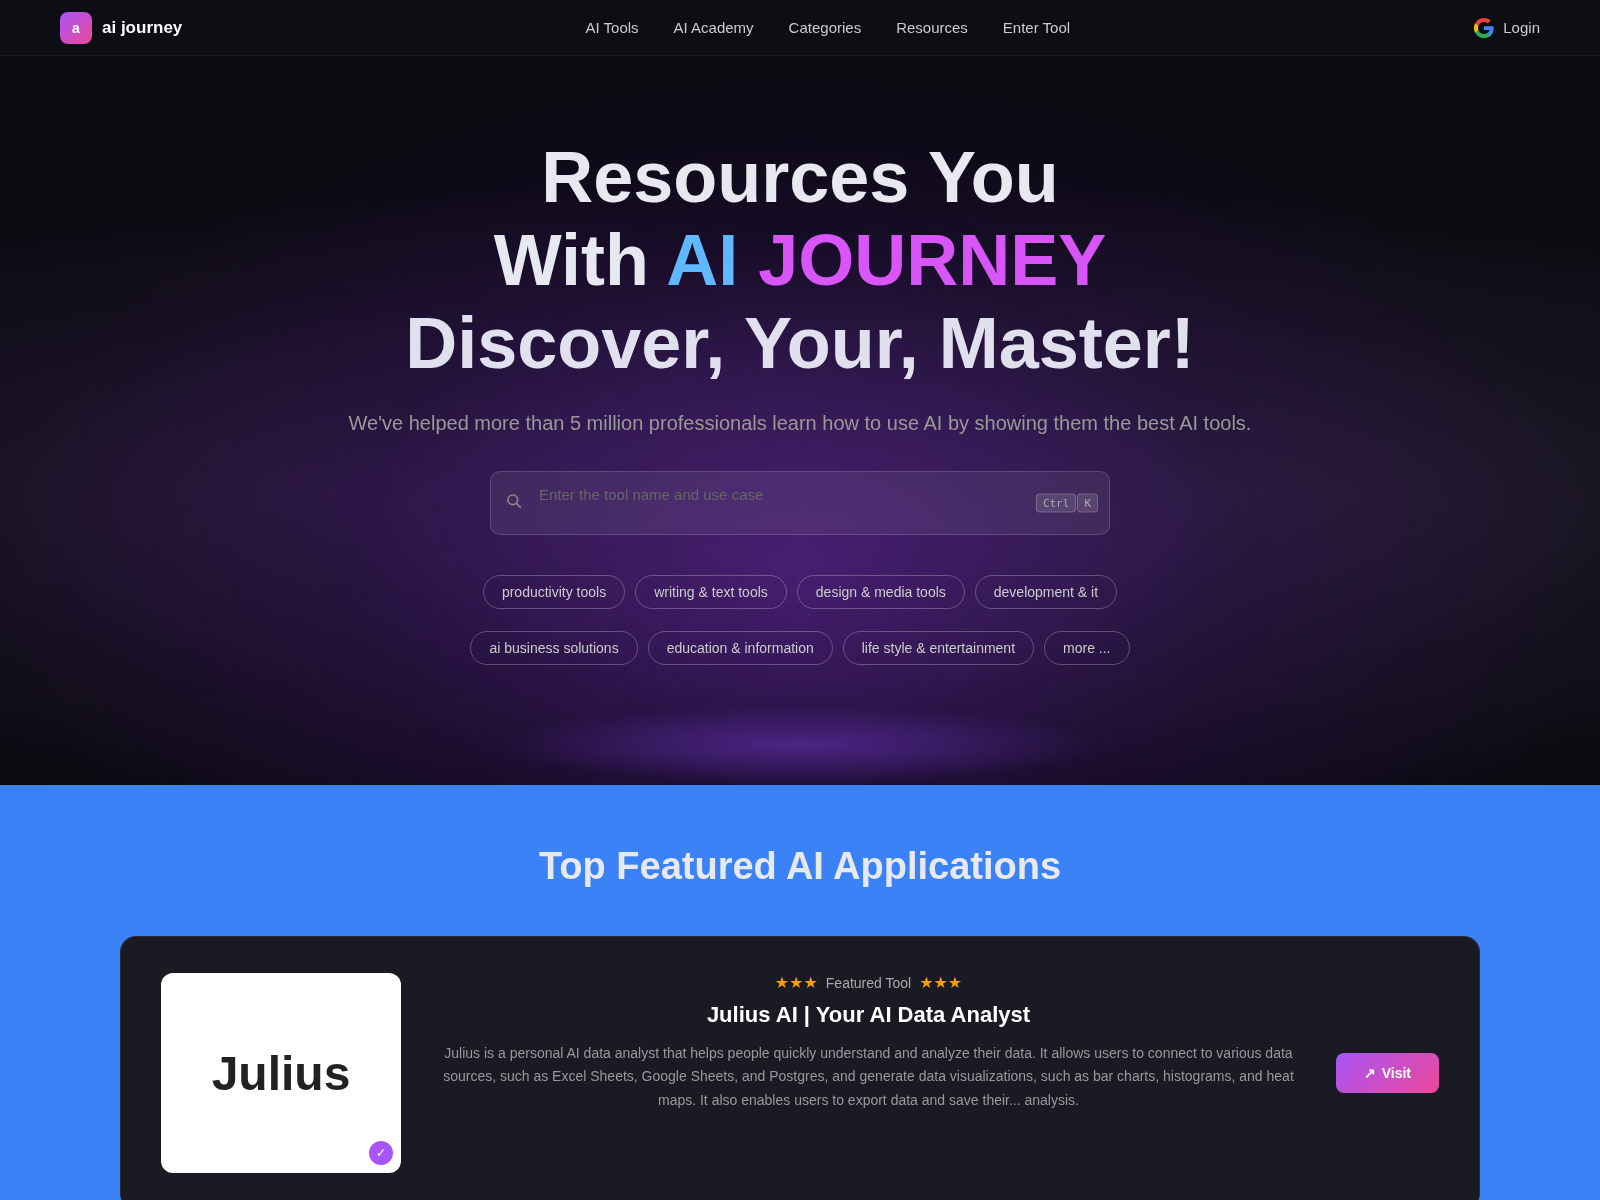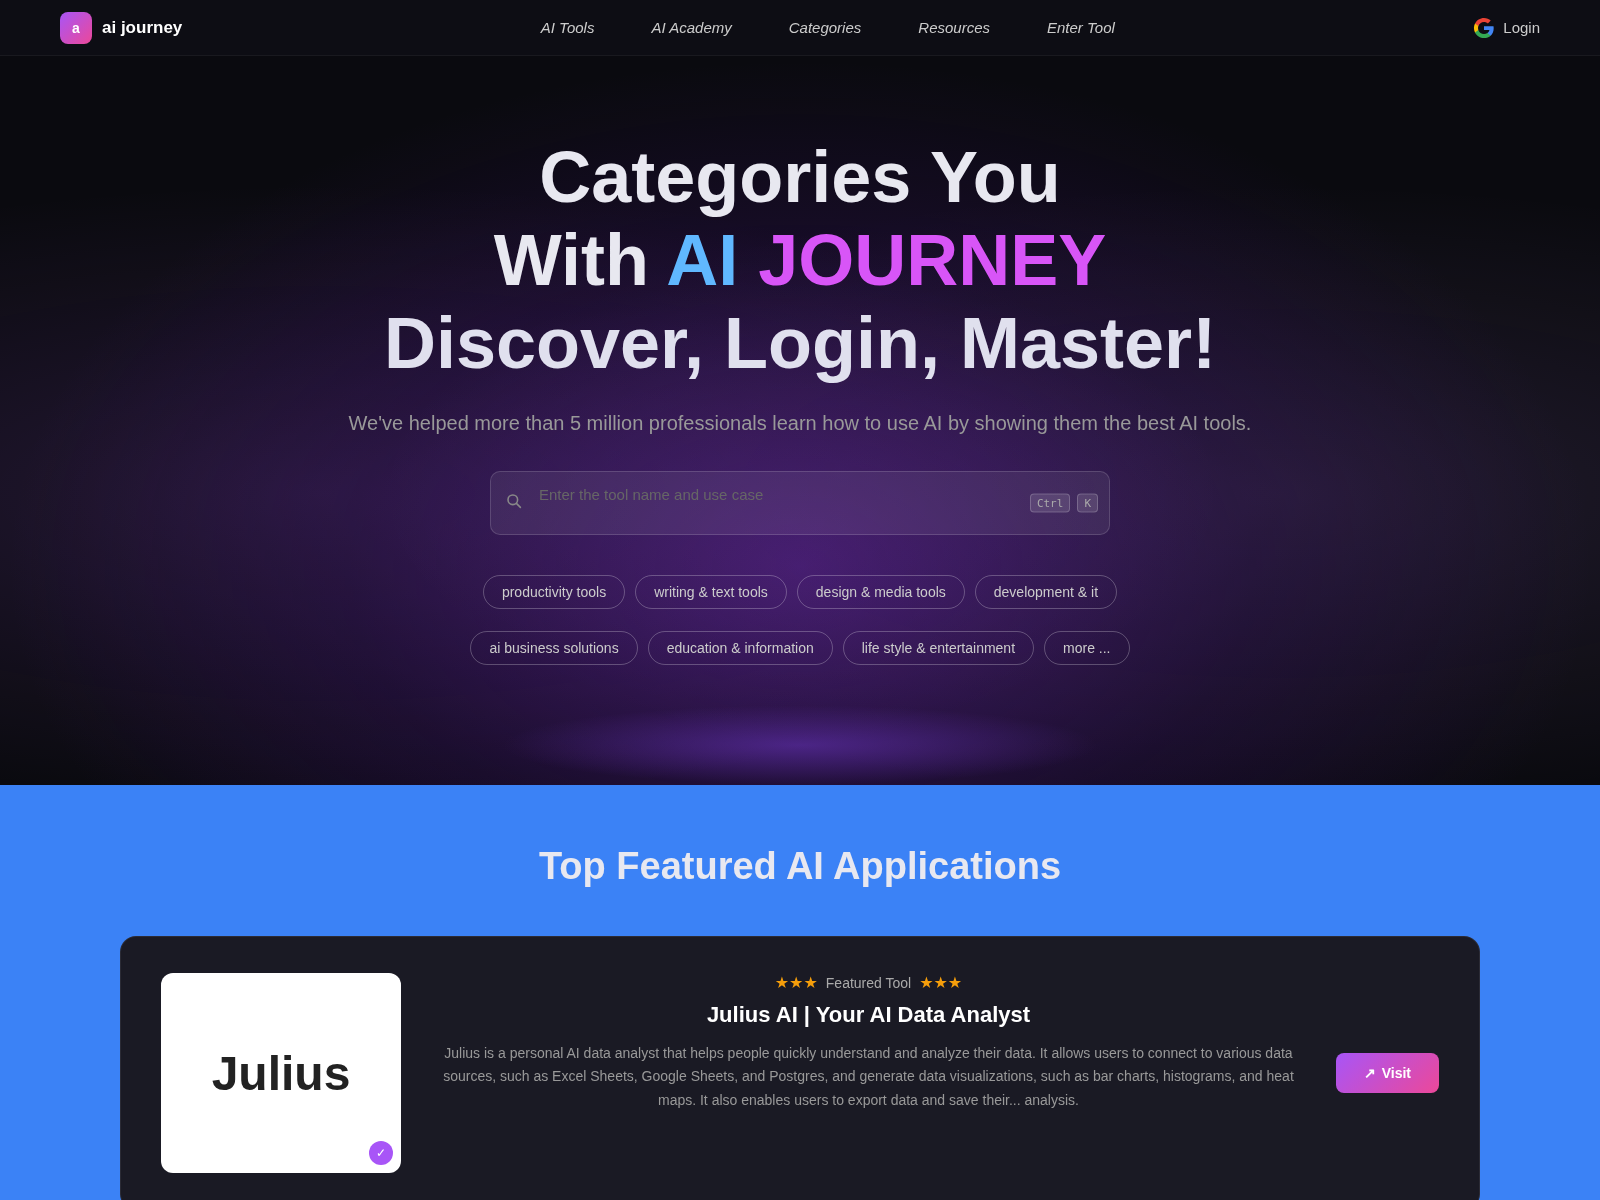--- a/index.html
+++ b/index.html
@@ -41,23 +41,22 @@
       font-size: 14px;
       color: #fff;
     }
     .logo-text {
       font-size: 17px;
       font-weight: 600;
       color: #fff;
     }
     .nav-links {
       display: flex;
-      gap: 57px;
+      gap: 35px;
       list-style: none;
-      font-style: italic;
     }
     .nav-links li a {
       color: #ccc;
       text-decoration: none;
       font-size: 15px;
       font-weight: 400;
     }
     .nav-login {
       display: flex;
       align-items: center;
@@ -148,21 +147,21 @@
       transform: translateY(-50%);
       color: #666;
       font-size: 16px;
     }
     .search-shortcut {
       position: absolute;
       right: 12px;
       top: 50%;
       transform: translateY(-50%);
       display: flex;
-      gap: 7px;
+      gap: 1px;
       align-items: center;
     }
     .kbd {
       background: rgba(255,255,255,0.12);
       border: 1px solid rgba(255,255,255,0.2);
       border-radius: 4px;
       padding: 2px 6px;
       font-size: 11px;
       color: #aaa;
       font-family: monospace;
@@ -316,25 +315,25 @@
       <path d="M12 23c2.97 0 5.46-.98 7.28-2.66l-3.57-2.77c-.98.66-2.23 1.06-3.71 1.06-2.86 0-5.29-1.93-6.16-4.53H2.18v2.84C3.99 20.53 7.7 23 12 23z" fill="#34A853"></path>
       <path d="M5.84 14.09c-.22-.66-.35-1.36-.35-2.09s.13-1.43.35-2.09V7.07H2.18C1.43 8.55 1 10.22 1 12s.43 3.45 1.18 4.93l3.66-2.84z" fill="#FBBC05"></path>
       <path d="M12 5.38c1.62 0 3.06.56 4.21 1.64l3.15-3.15C17.45 2.09 14.97 1 12 1 7.7 1 3.99 3.47 2.18 7.07l3.66 2.84c.87-2.6 3.3-4.53 6.16-4.53z" fill="#EA4335"></path>
     </svg>
     <span class="login-text">Login</span>
   </div>
 </nav>
 
 <section class="hero">
   <h1>
-    <span>Categories You</span>
+    <span>Resources You</span>
     <span class="line2">
       <span>With </span><span class="ai-word">AI</span> <span class="journey-word">JOURNEY</span>
     </span>
-    <span class="line3">Discover, Login, Master!</span>
+    <span class="line3">Discover, Your, Master!</span>
   </h1>
 
   <p class="hero-subtitle">We've helped more than 5 million professionals learn how to use AI by showing them the best AI tools.</p>
 
   <div class="search-container">
     <span class="search-icon-wrap">
       <svg width="16" height="16" viewBox="0 0 20 20" fill="none">
         <circle cx="8.5" cy="8.5" r="6" stroke="#888" stroke-width="2"></circle>
         <line x1="13" y1="13" x2="18" y2="18" stroke="#888" stroke-width="2" stroke-linecap="round"></line>
       </svg>

